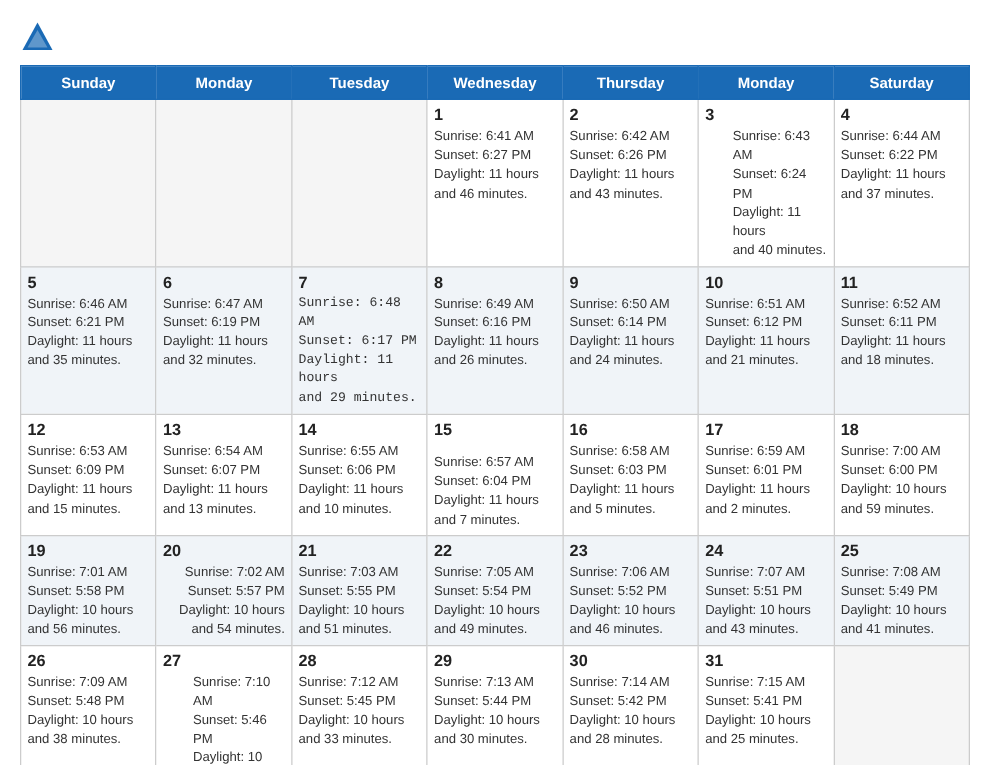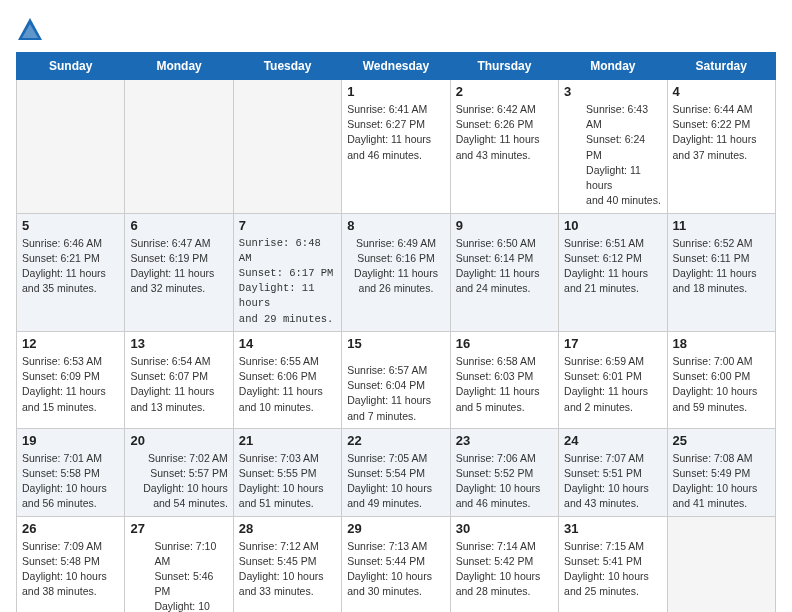--- a/index.html
+++ b/index.html
@@ -170,21 +170,21 @@
         </td>
         <td>
           <div class="day-number">7</div>
           <div class="day-info" style="white-space: pre-line; font-family: Liberation Mono, monospace;">Sunrise: 6:48 AM
 Sunset: 6:17 PM
 Daylight: 11 hours
 and 29 minutes.</div>
         </td>
         <td>
           <div class="day-number">8</div>
-          <div class="day-info" style="white-space: pre-line; text-align: center;">Sunrise: 6:49 AM
+          <div class="day-info" style="white-space: pre-line;">Sunrise: 6:49 AM
 Sunset: 6:16 PM
 Daylight: 11 hours
 and 26 minutes.</div>
         </td>
         <td>
           <div class="day-number">9</div>
           <div class="day-info" style="white-space: pre-line;">Sunrise: 6:50 AM
 Sunset: 6:14 PM
 Daylight: 11 hours
 and 24 minutes.</div>

